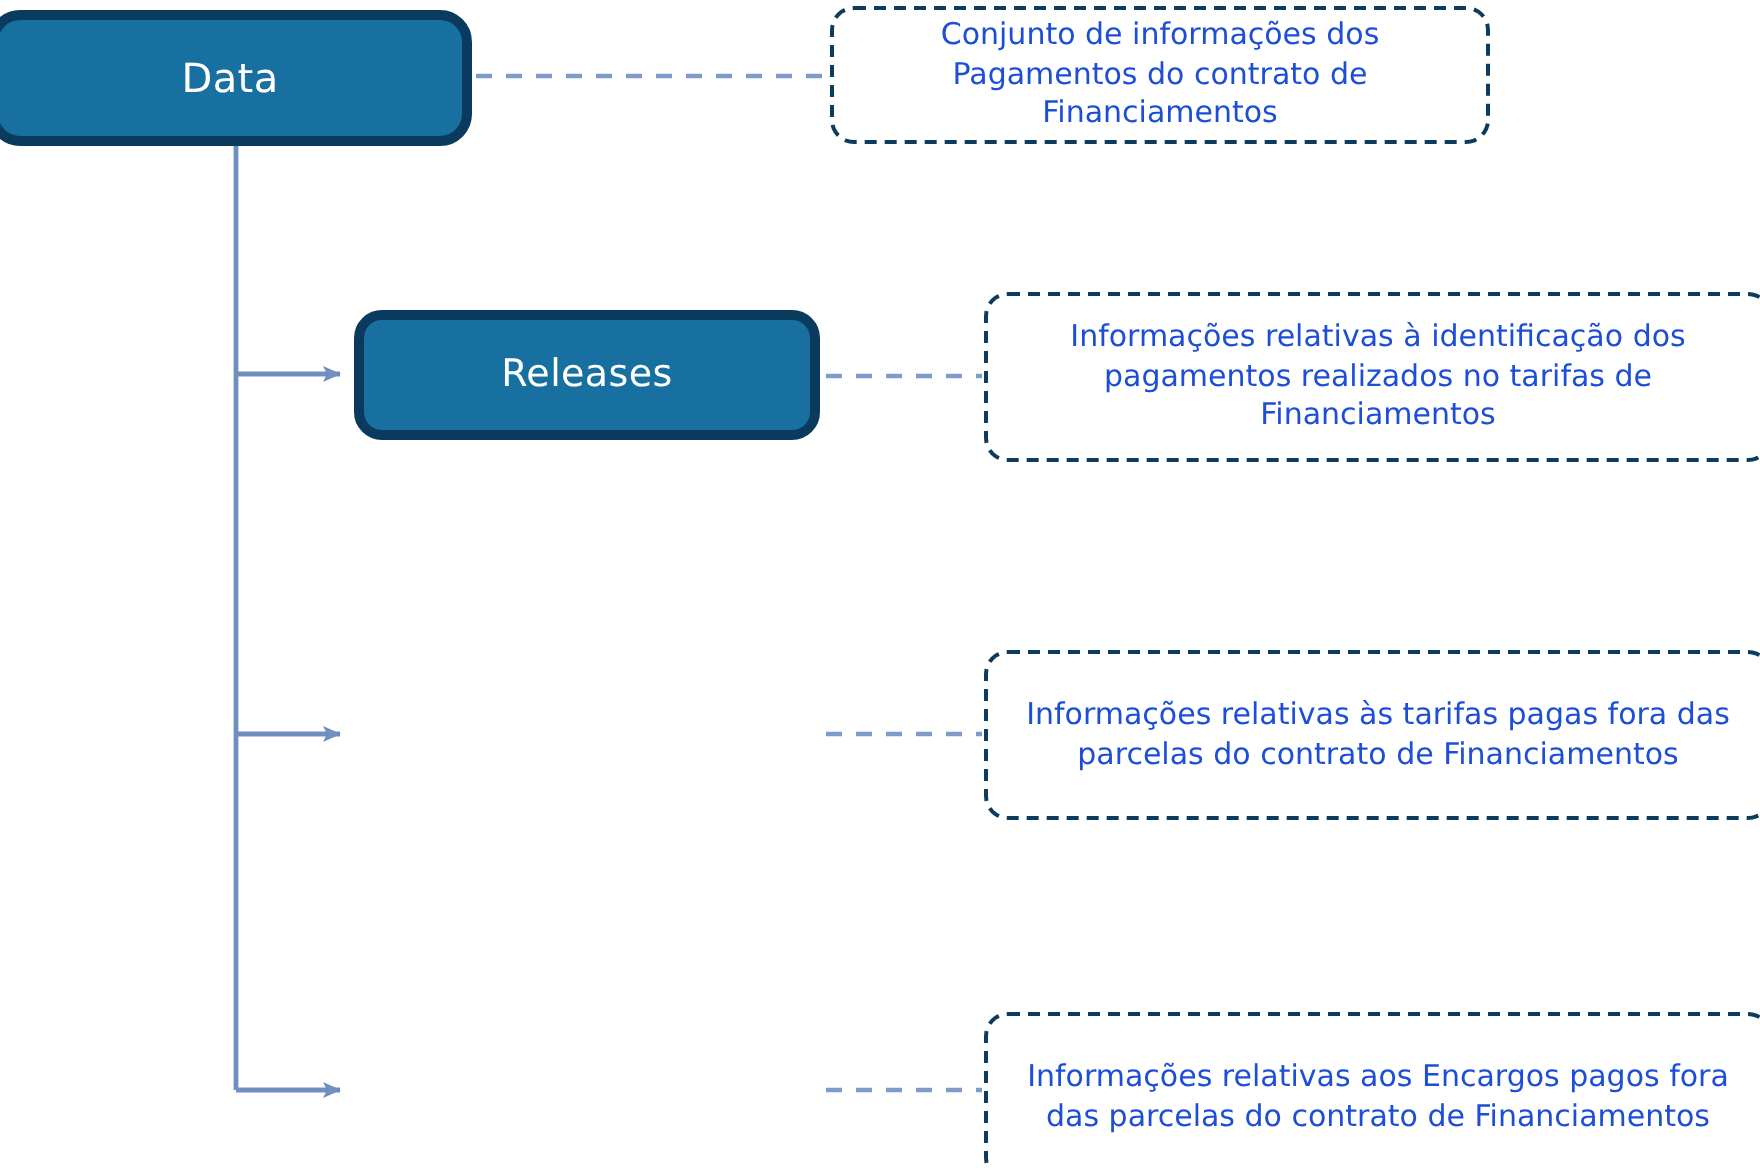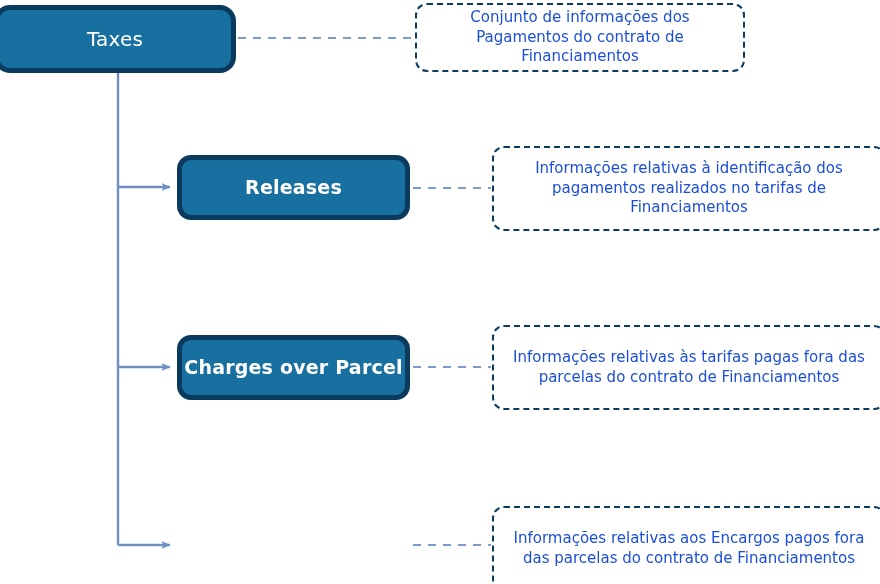--- a/index.html
+++ b/index.html
@@ -31,21 +31,21 @@
     position: absolute;
     box-sizing: border-box;
     background: #17709f;
     border: 5px solid #0a3a5e;
     border-radius: 14px;
     display: flex;
     align-items: center;
     justify-content: center;
     color: #ffffff;
     font-size: 19px;
-    font-weight: bold;
+    font-weight: normal;
     letter-spacing: 0.2px;
     text-align: center;
     line-height: 1.1;
   }
   .node-root {
     left: -6px;
     top: 5px;
     width: 242px;
     height: 68px;
     border-radius: 16px;
@@ -120,30 +120,27 @@
     <path d="M118,367 L170,367" stroke="#6f8fc0" stroke-width="2.4" fill="none" marker-end="url(#arrowhead)"></path>
     <path d="M118,545 L170,545" stroke="#6f8fc0" stroke-width="2.4" fill="none" marker-end="url(#arrowhead)"></path>
 
     <path d="M238,38 L414,38" stroke="#7e9bc9" stroke-width="2.2" fill="none" stroke-dasharray="8 7"></path>
     <path d="M413,188 L491,188" stroke="#7e9bc9" stroke-width="2.2" fill="none" stroke-dasharray="8 7"></path>
     <path d="M413,367 L491,367" stroke="#7e9bc9" stroke-width="2.2" fill="none" stroke-dasharray="8 7"></path>
     <path d="M413,545 L491,545" stroke="#7e9bc9" stroke-width="2.2" fill="none" stroke-dasharray="8 7"></path>
   </svg>
 
   <div class="node node-root">
-    <span>Taxes</span>
+    <span>Data</span>
   </div>
 
   <div class="node node-child node-releases">
     <span>Releases</span>
   </div>
 
-  <div class="node node-child node-charges">
-    <span>Charges over Parcel</span>
-  </div>
 
 
   <div class="note note-data">
     <span>Conjunto de informações dos Pagamentos do contrato de Financiamentos</span>
   </div>
 
   <div class="note note-releases">
     <span>Informações relativas à identificação dos pagamentos realizados no tarifas de Financiamentos</span>
   </div>
 

